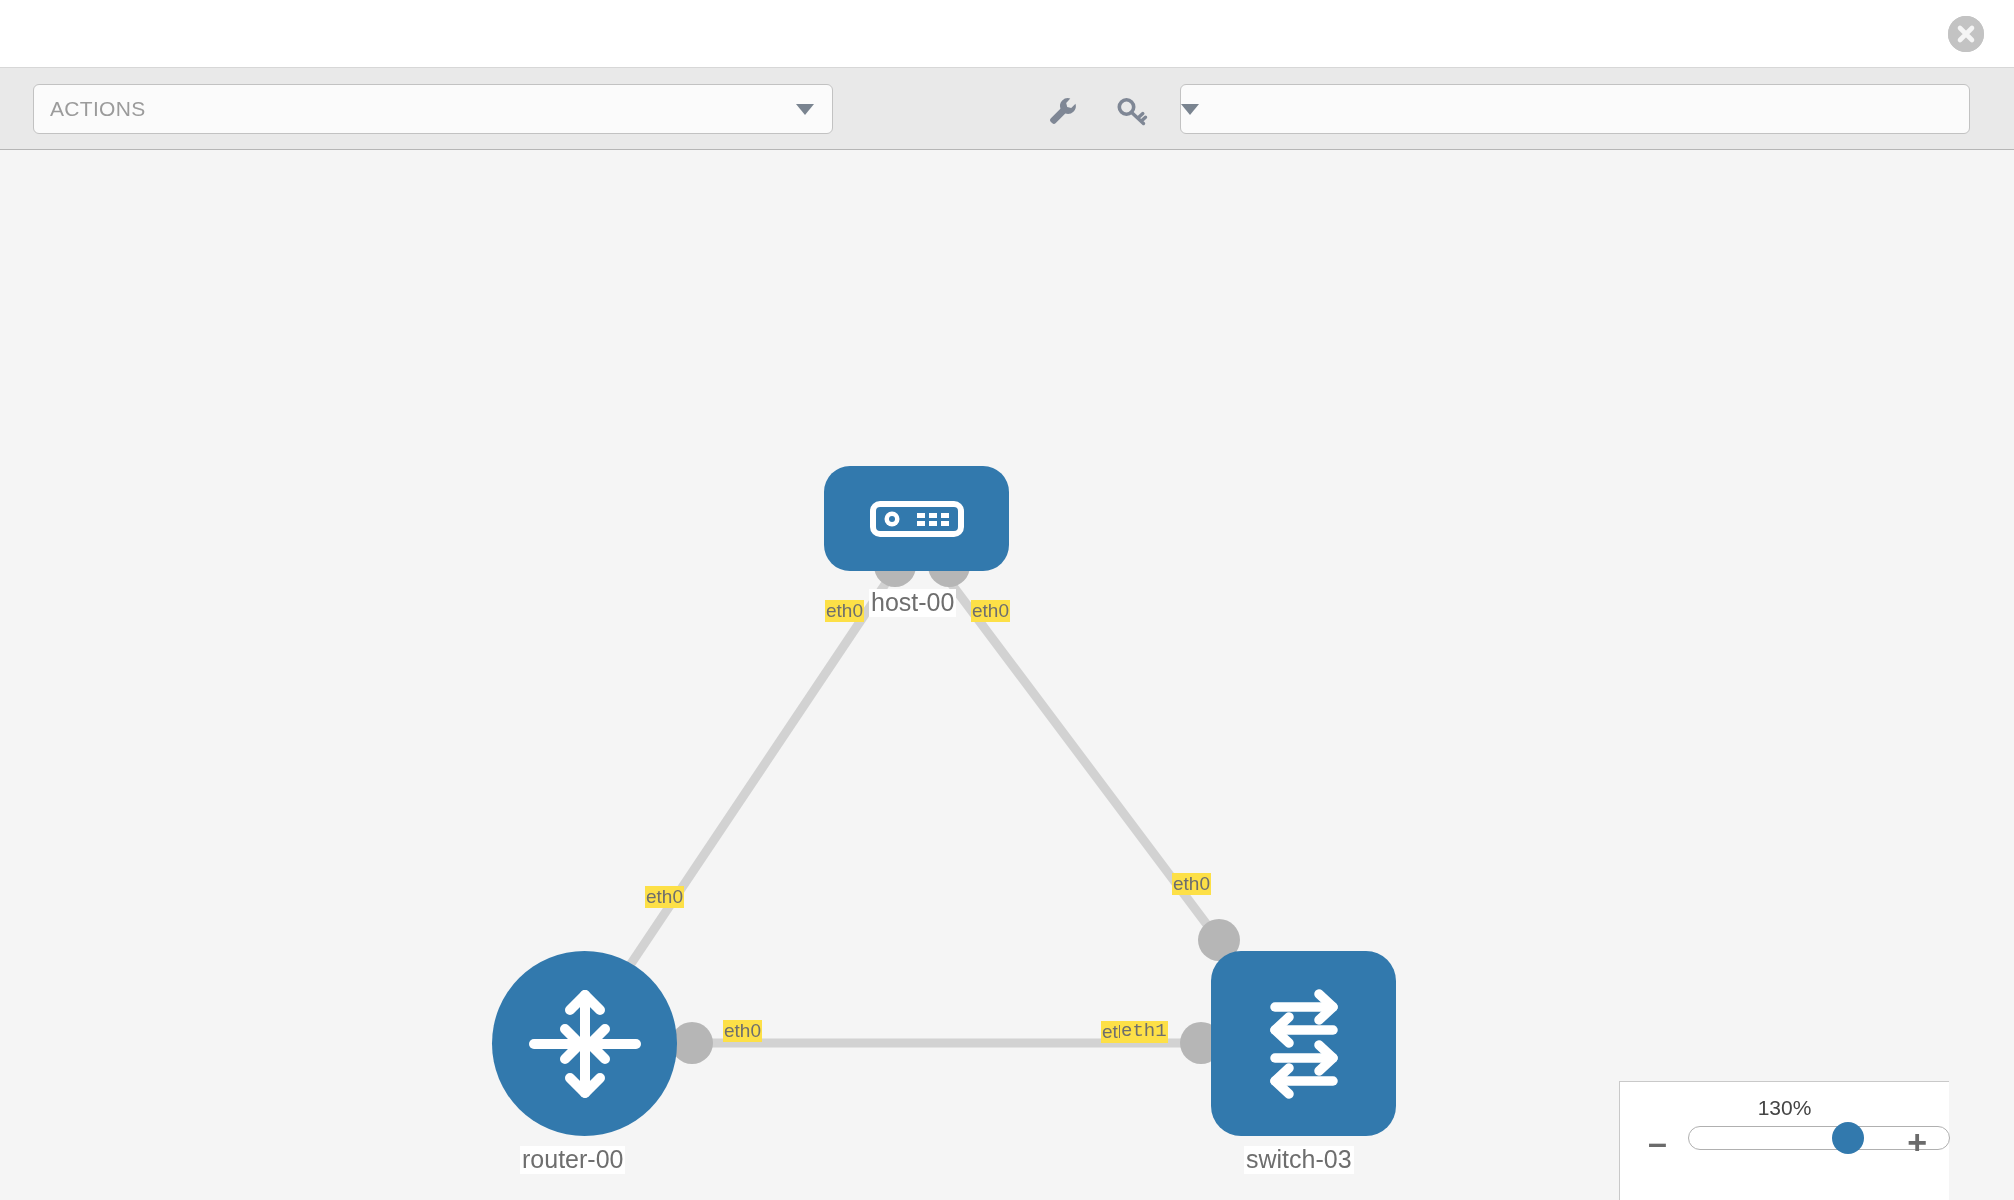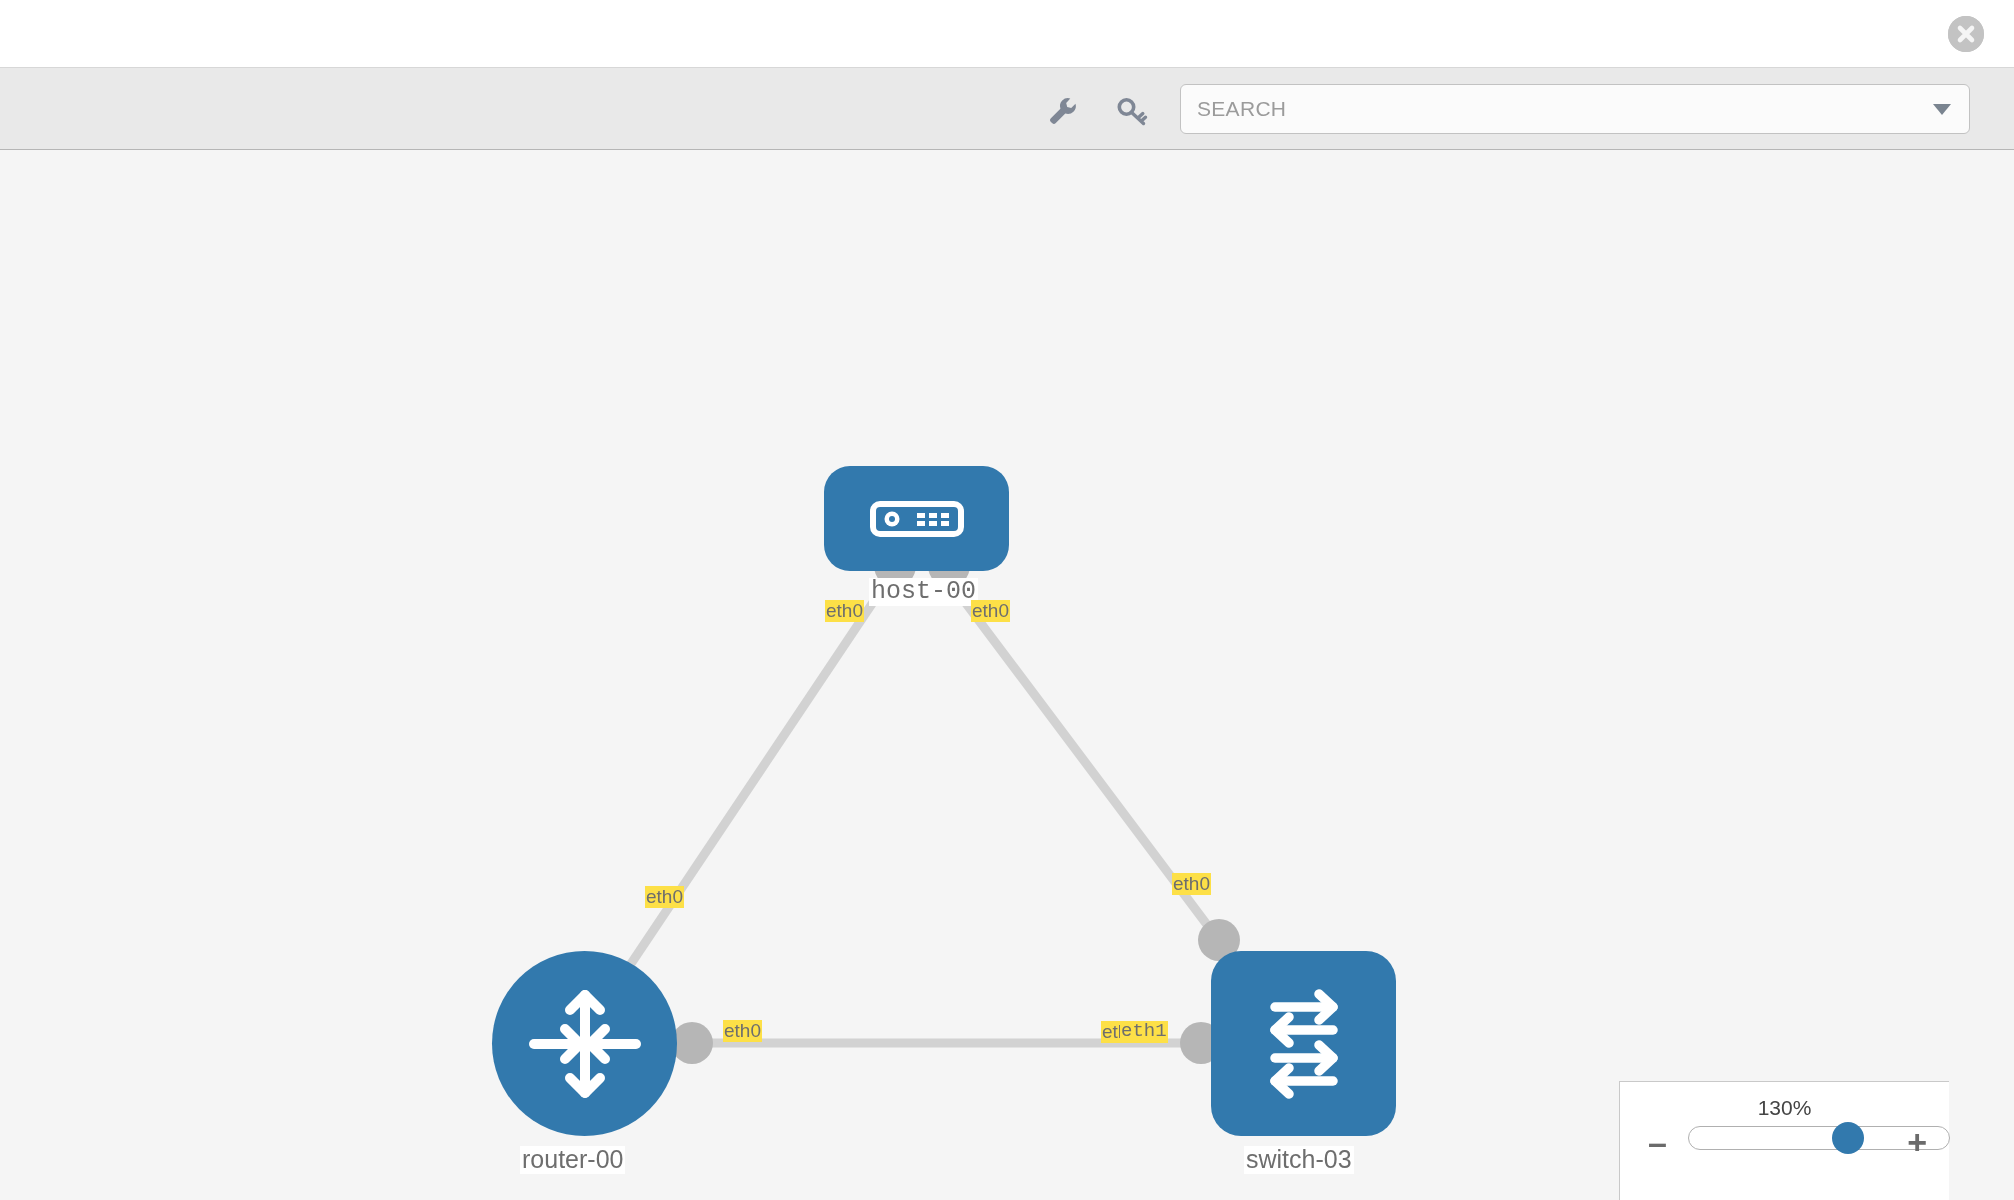--- a/index.html
+++ b/index.html
@@ -183,36 +183,39 @@
   <div id="close-btn">
     <svg width="36" height="36" viewBox="0 0 36 36" aria-hidden="true">
       <circle cx="18" cy="18" r="18" fill="#c3c3c3"></circle>
       <path d="M12 12 L24 24 M24 12 L12 24" stroke="#f5f5f5" stroke-width="4.6" stroke-linecap="round"></path>
     </svg>
   </div>
 </div>
 
 <div id="toolbar">
 
+  <div class="field" id="actions-select">
+    <span class="ftext">ACTIONS</span>
+    <span class="caret"></span>
+  </div>
 
   <div class="tool-icon" id="wrench-icon">
     <svg width="34" height="34" viewBox="0 0 34 34" aria-hidden="true">
       <path d="M24.3 4.5a8 8 0 0 0-9.9 10.2L4.9 24.2a2.6 2.6 0 0 0 0 3.7l1.2 1.2a2.6 2.6 0 0 0 3.7 0l9.5-9.5a8 8 0 0 0 10.2-9.9l-4.3 4.3-4-1-1-4z" fill="#7f8795"></path>
     </svg>
   </div>
 
   <div class="tool-icon" id="key-icon">
     <svg width="34" height="34" viewBox="0 0 34 34" aria-hidden="true">
       <circle cx="11.5" cy="13" r="7.2" fill="none" stroke="#7f8795" stroke-width="3.6"></circle>
       <path d="M16.4 18.2 L28.5 29.5 M24 23 L27.8 19.6 M27.2 26.2 L30.5 23.2" stroke="#7f8795" stroke-width="3.4" stroke-linecap="round" fill="none"></path>
     </svg>
   </div>
 
   <div class="field" id="search-field">
-    <span class="ftext">SEARCH</span>
     <span class="caret"></span>
   </div>
 </div>
 
 <div id="canvas">
 
   <svg id="graph-svg" width="2014" height="1050">
 
     <line x1="900" y1="412" x2="600" y2="860" stroke="#d2d2d2" stroke-width="9"></line>
 
@@ -234,21 +237,21 @@
         <circle cx="22" cy="23" r="7.5" fill="#ffffff"></circle>
         <circle cx="22" cy="23" r="3" fill="#3279ad"></circle>
         <rect x="47" y="17" width="8" height="5" fill="#ffffff"></rect>
         <rect x="59" y="17" width="8" height="5" fill="#ffffff"></rect>
         <rect x="71" y="17" width="8" height="5" fill="#ffffff"></rect>
         <rect x="47" y="25" width="8" height="5" fill="#ffffff"></rect>
         <rect x="59" y="25" width="8" height="5" fill="#ffffff"></rect>
         <rect x="71" y="25" width="8" height="5" fill="#ffffff"></rect>
       </svg>
     </div>
-    <div class="node-label" style="left:45px; top:112px;font-family:Liberation Mono, monospace;">host-00</div>
+    <div class="node-label" style="left:45px; top:123px;">host-00</div>
   </div>
 
   <div class="node" style="left:492px; top:801px;">
     <div class="node-shape" style="left:0; top:0; width:185px; height:185px; border-radius:50%;">
       <svg width="118" height="118" viewBox="0 0 118 118" aria-hidden="true">
         <g stroke="#ffffff" stroke-width="10" stroke-linecap="round" stroke-linejoin="round" fill="none">
 
           <path d="M59 56 L59 10"></path>
           <path d="M44 25 L59 10 L74 25"></path>
 

